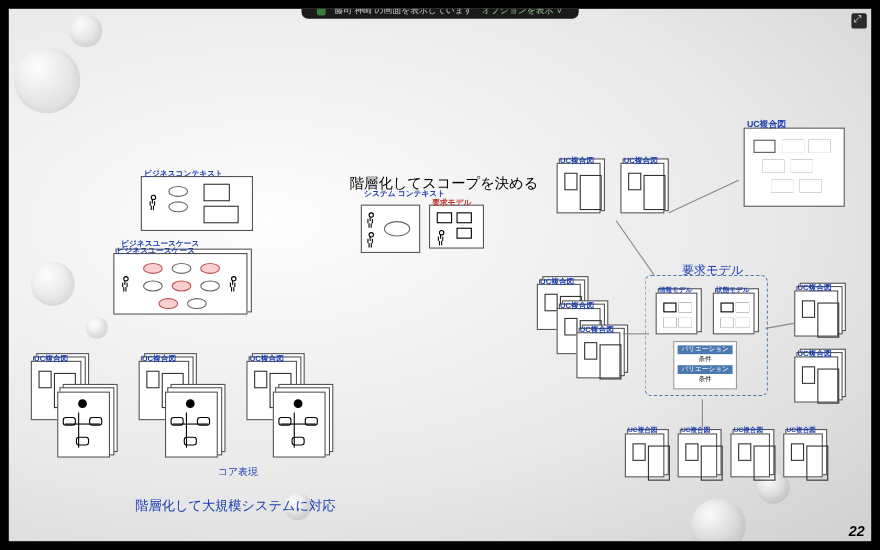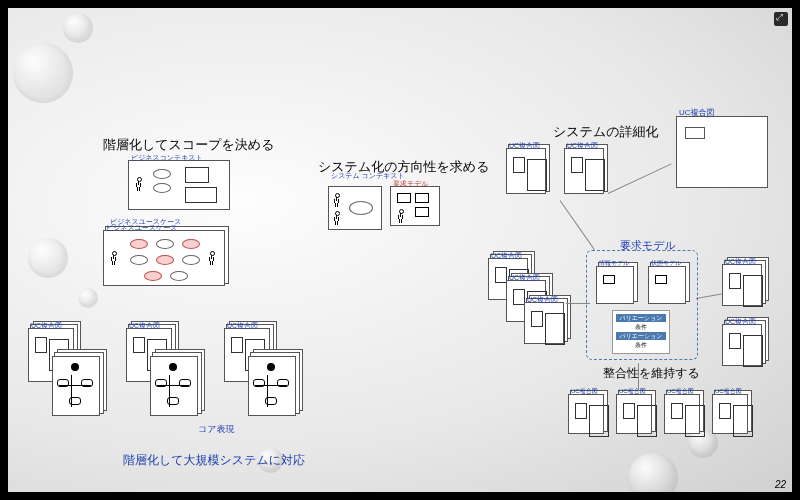--- a/index.html
+++ b/index.html
@@ -19,24 +19,24 @@
 h1.title{position:absolute;top:10px;left:50%;transform:translateX(-50%);margin:0;font-size:24px;font-weight:600;letter-spacing:2px}
 .subtitle{position:absolute;top:72px;left:50%;transform:translateX(-50%);font-size:16px;font-weight:500;white-space:nowrap}
 .heading{position:absolute;font-size:13px;font-weight:500;white-space:nowrap}
 .h-scope{top:128px;left:95px}
 .h-direction{top:150px;left:310px}
 .h-detail{top:115px;left:545px}
 .h-flow{top:415px;left:190px;font-size:9px;color:#1a3db0}
 .h-hier{top:444px;left:115px;font-size:12px;color:#1a3db0;font-weight:500}
 .h-core{top:230px;left:612px;font-size:11px;color:#1a3db0}
 .h-consist{top:357px;left:595px;font-size:12px;font-weight:500}
-.pgnum{position:absolute;bottom:2px;right:6px;font-size:10px;font-style:italic;font-weight:normal}
+.pgnum{position:absolute;bottom:2px;right:6px;font-size:13px;font-style:italic;font-weight:bold}
 
 .mini{position:absolute;background:#fff;border:1px solid #555;font-size:6px}
-.mini .lbl{position:absolute;top:-8px;left:2px;font-size:7px;color:#1a3db0;font-weight:normal;white-space:nowrap}
+.mini .lbl{position:absolute;top:-8px;left:2px;font-size:7px;color:#1a3db0;font-weight:bold;white-space:nowrap}
 
 .uc{width:44px;height:52px}
 .uc::before{content:"";position:absolute;top:8px;left:6px;width:10px;height:14px;border:1px solid #333;background:#fff}
 .uc::after{content:"";position:absolute;top:10px;left:20px;width:18px;height:30px;background:
  radial-gradient(circle at 50% 20%,#fff 2px,transparent 2px),
  radial-gradient(circle at 50% 50%,#fff 2px,transparent 2px);
  border:1px solid #333}
 
 .biz{width:100px;height:48px}
 .ellipse{position:absolute;border:1px solid #666;border-radius:50%;width:16px;height:8px;background:#fff}
@@ -74,38 +74,40 @@
 .shadow2{box-shadow:3px -3px 0 #fff,3px -3px 0 1px #555}
 .shadow3{box-shadow:3px -3px 0 #fff,3px -3px 0 1px #555,6px -6px 0 #fff,6px -6px 0 1px #555}
 
 .connector{position:absolute;background:#888;height:1px;transform-origin:left center}
 </style>
 </head>
 <body>
 
 <div class="slide">
 
+  <div class="topbar">
+    <span class="pill"></span>
+    <span>藤司 神崎 の画面を表示しています</span>
+    <span style="color:#9c9">オプションを表示 ∨</span>
+  </div>
   <div class="expand-icon"></div>
 
   <div class="bubble b1"></div>
   <div class="bubble b2"></div>
   <div class="bubble b3"></div>
   <div class="bubble b4"></div>
   <div class="bubble b5"></div>
   <div class="bubble b6"></div>
   <div class="bubble b7"></div>
 
 
-  <div class="heading h-scope">階層化してスコープを決める</div>
-  <div class="heading h-direction">システム化の方向性を求める</div>
-  <div class="heading h-detail">システムの詳細化</div>
+  <div class="heading h-direction">階層化してスコープを決める</div>
   <div class="heading h-flow">コア表現</div>
   <div class="heading h-hier">階層化して大規模システムに対応</div>
   <div class="heading h-core">要求モデル</div>
-  <div class="heading h-consist">整合性を維持する</div>
 
   <div class="mini biz" style="top:152px;left:120px">
     <span class="lbl">ビジネスコンテキスト</span>
     <div class="actor" style="top:16px;left:6px"></div>
     <div class="ellipse" style="top:8px;left:24px"></div>
     <div class="ellipse" style="top:22px;left:24px"></div>
     <div style="position:absolute;top:6px;left:56px;width:22px;height:14px;border:1px solid #333"></div>
     <div style="position:absolute;top:26px;left:56px;width:30px;height:14px;border:1px solid #333"></div>
   </div>
 

